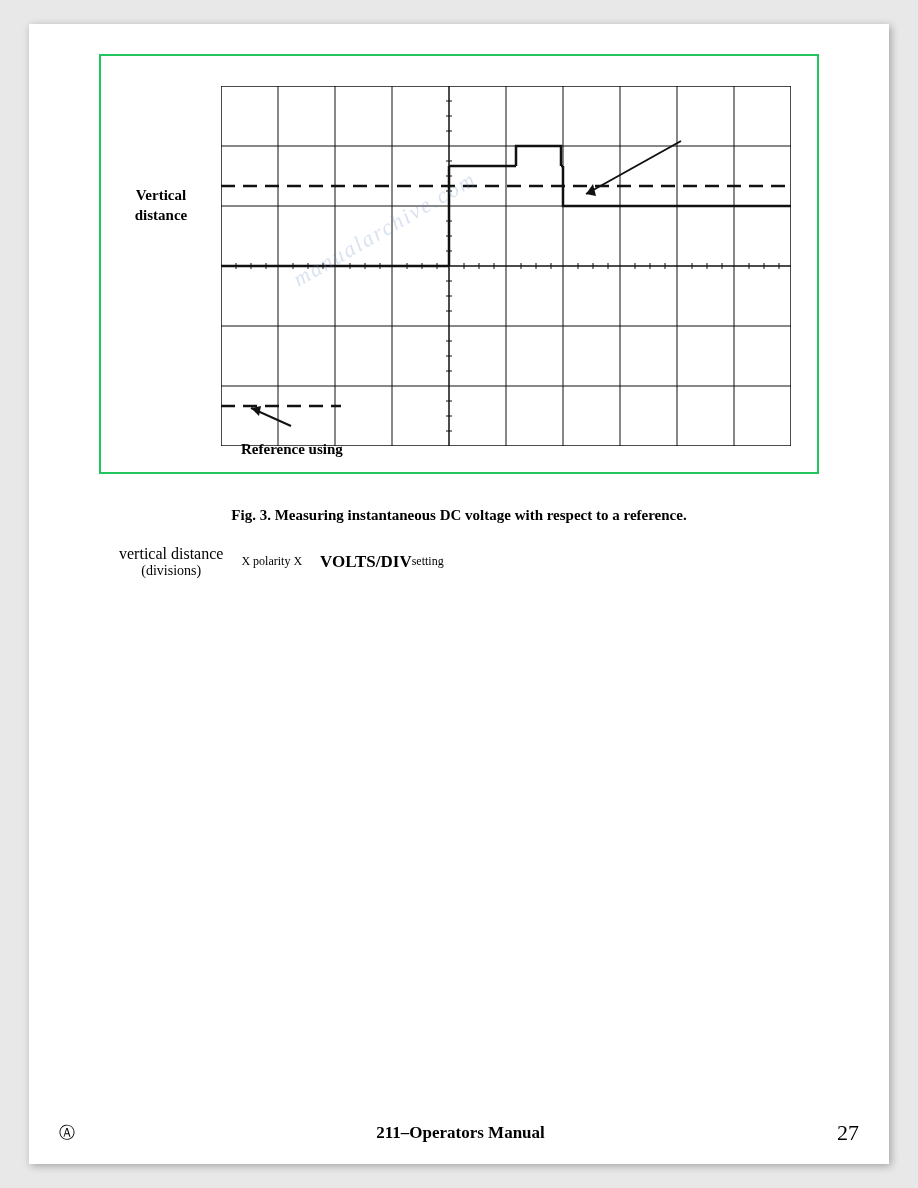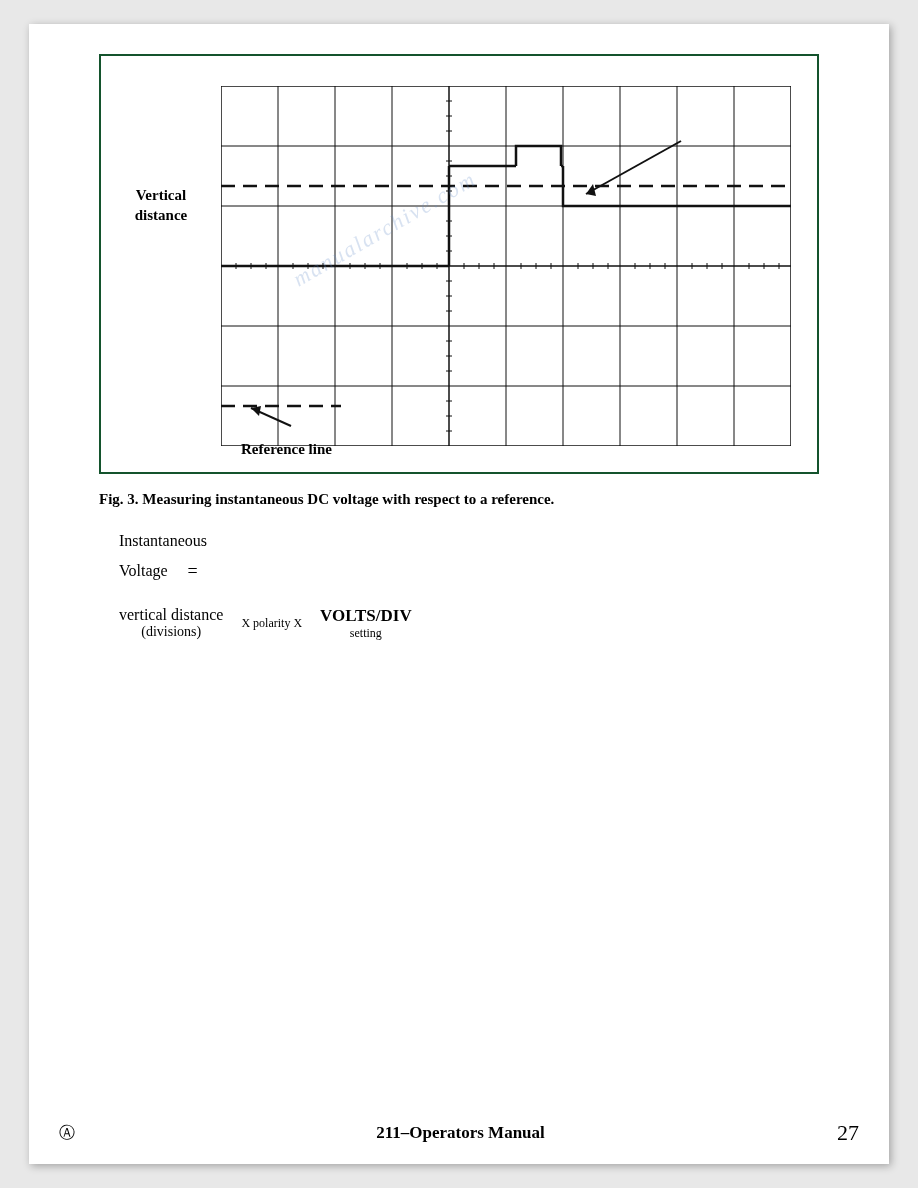--- a/index.html
+++ b/index.html
@@ -15,22 +15,22 @@
     .page {
       width: 860px;
       min-height: 1140px;
       background: #fff;
       margin: 24px auto;
       padding: 30px 50px 30px 50px;
       position: relative;
       box-shadow: 2px 2px 8px rgba(0,0,0,0.3);
     }
     .figure-container {
-      border: 2px solid #14532d;
-      margin: 0 auto 14px auto;
+      border: 2px solid #22c55e;
+      margin: 0 auto 30px auto;
       width: 720px;
       height: 420px;
       position: relative;
       background: #fff;
     }
     
     .grid-area {
       position: absolute;
       left: 120px;
       top: 30px;
@@ -70,20 +70,21 @@
     }
     
     .fig-caption {
       font-size: 15px;
       font-weight: bold;
       margin-bottom: 16px;
       line-height: 1.5;
       width: 720px;
       margin-left: auto;
       margin-right: auto;
+      text-align: center;
     }
     
     .body-text {
       font-size: 16px;
       line-height: 1.6;
       margin-bottom: 14px;
       text-align: justify;
     }
     .formula-section {
       margin: 10px 0 10px 40px;
@@ -108,21 +109,21 @@
     .formula-frac .numer {
       text-align: center;
       font-size: 16px;
     }
     .formula-frac .denom {
       text-align: center;
       font-size: 14px;
     }
     .volts-div-block {
       display: flex;
-      flex-direction: column;
+      flex-direction: row;
       align-items: center;
     }
     
     .footer {
       position: absolute;
       bottom: 18px;
       left: 0;
       right: 0;
       display: flex;
       justify-content: space-between;
@@ -268,37 +269,30 @@
         <polygon points="30,322 38,330 40,320" fill="#111"></polygon>
 
       </svg>
     </div>
 
     <div class="vertical-label">
       <span style="white-space:pre-line;">Vertical
 distance</span>
     </div>
 
-    <div class="reference-label" style="left:140px; bottom:14px;">Reference line</div>
+    <div class="reference-label" style="left:140px; bottom:14px;">Reference using</div>
 
     <div class="watermark" style="top:160px; left:180px; font-size:22px;">manualarchive.com</div>
 
   </div>
 
   <div class="fig-caption">Fig. 3.  Measuring instantaneous DC voltage with respect to a reference.</div>
 
 
 
-  <div class="formula-section">
-    <div class="formula-line">Instantaneous</div>
-    <div class="formula-line" style="display:flex; align-items:center; gap:12px;">
-      <span>Voltage</span>
-      <span style="font-size:18px; padding-left:8px;">=</span>
-    </div>
-  </div>
 
   <div class="formula-equation">
     <div class="formula-frac">
       <div class="numer">vertical distance</div>
       <div class="denom">(divisions)</div>
     </div>
     <div style="font-size:12px;">X  polarity  X</div>
     <div class="volts-div-block">
       <div style="font-size:17px; font-weight:bold;">VOLTS/DIV</div>
       <div style="font-size:12px;">setting</div>

